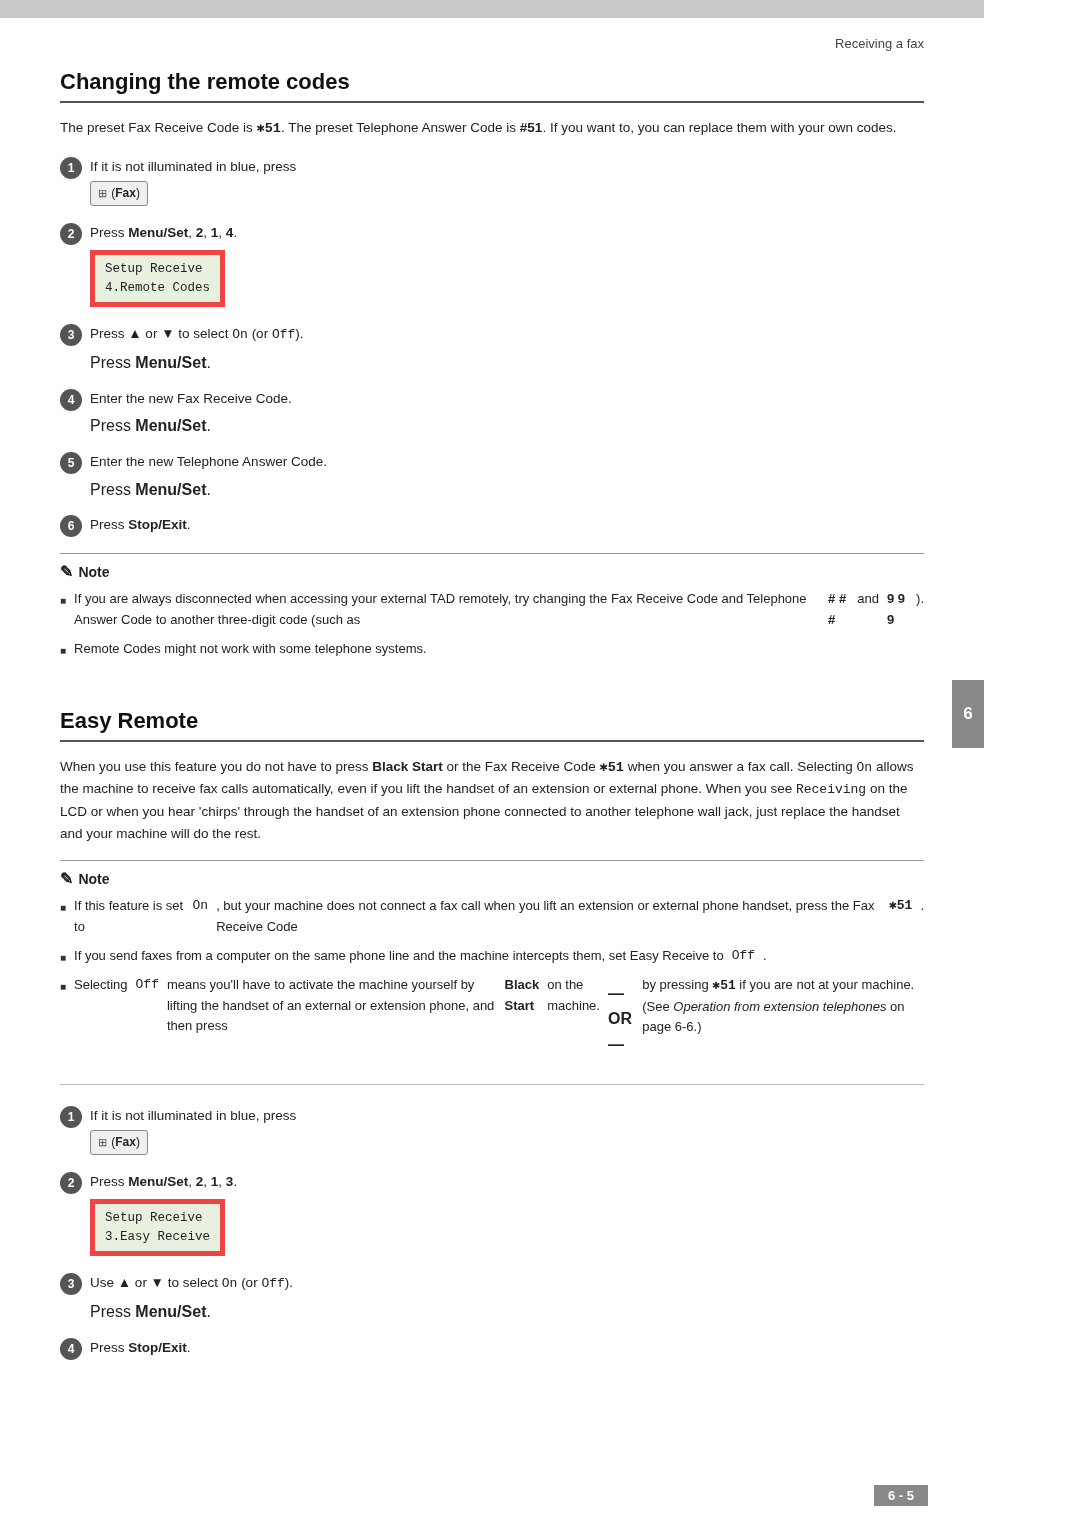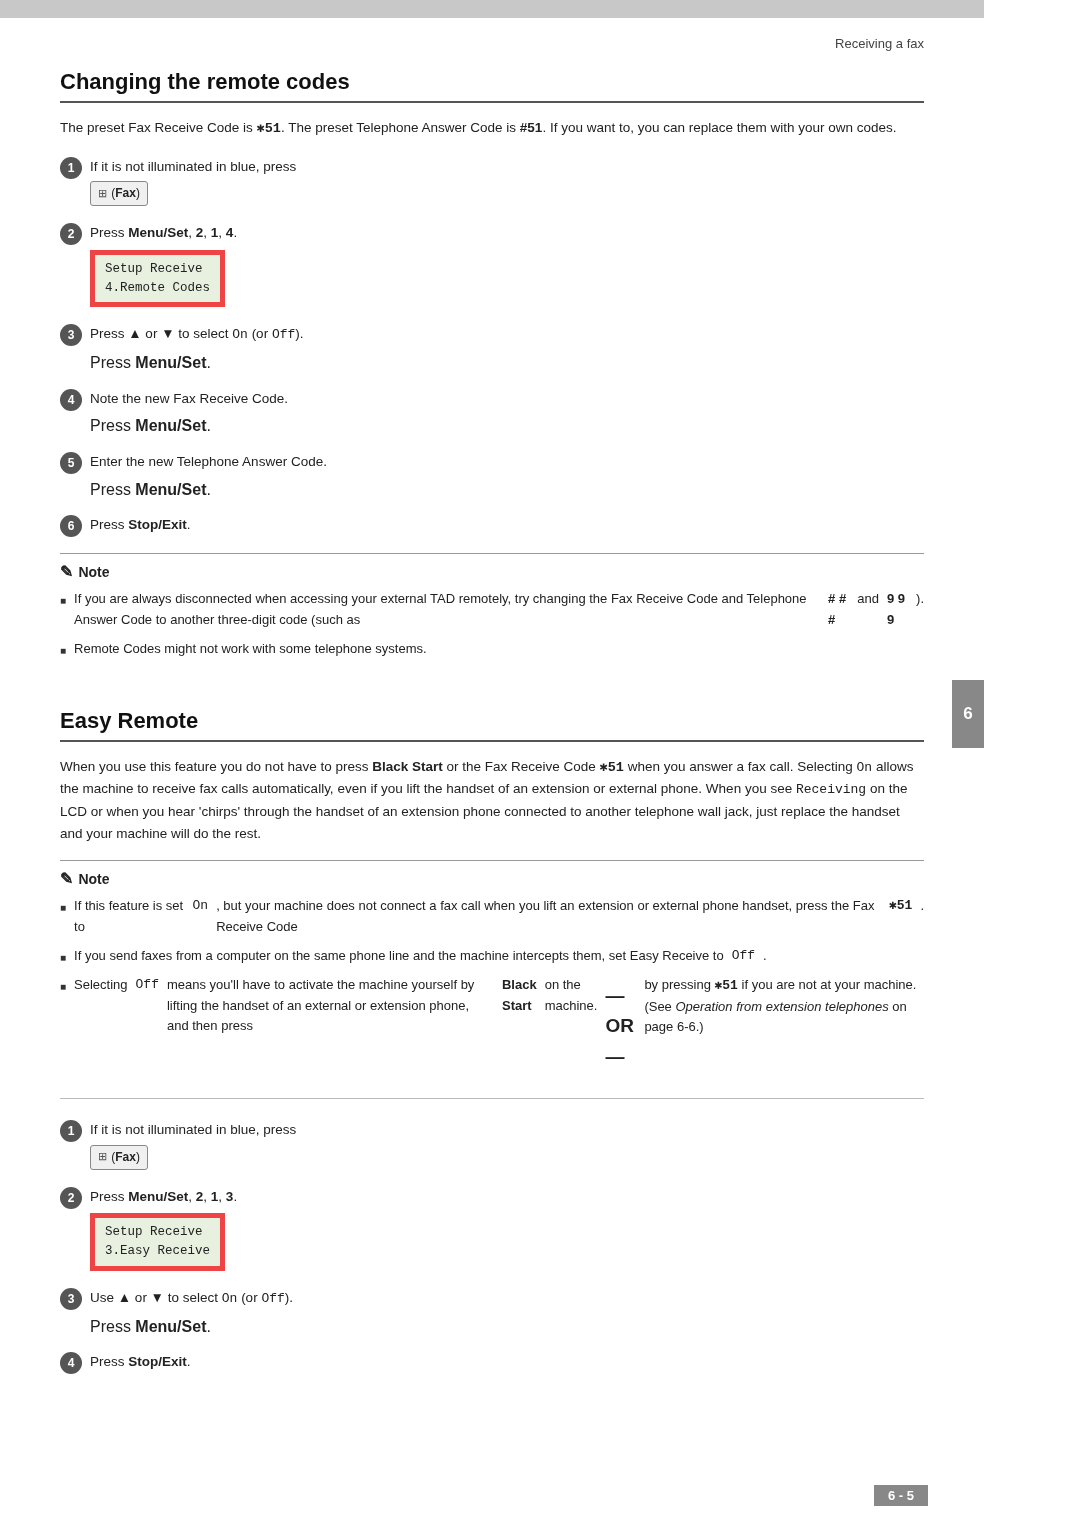--- a/index.html
+++ b/index.html
@@ -185,21 +185,21 @@
     .section-divider {
       border: none;
       border-top: 1px solid #bbb;
       margin: 20px 0;
     }
 
     
     .or-line {
       font-weight: bold;
       margin: 6px 0;
-      font-size: 19px;
+      font-size: 16px;
     }
 
     code {
       font-family: 'Courier New', Courier, monospace;
       font-size: 13px;
     }
 
     .monospace {
       font-family: 'Courier New', Courier, monospace;
     }
@@ -255,21 +255,21 @@
         <span class="step-number">3</span>
         <div class="step-content">
           <span>Press ▲ or ▼ to select <code>On</code> (or <code>Off</code>).</span>
           <div class="step-sub-line">Press <b>Menu/Set</b>.</div>
         </div>
       </div>
 
       <div class="step">
         <span class="step-number">4</span>
         <div class="step-content">
-          <span>Note the new Fax Receive Code.</span>
+          <span>Enter the new Fax Receive Code.</span>
           <div class="step-sub-line">Press <b>Menu/Set</b>.</div>
         </div>
       </div>
 
       <div class="step">
         <span class="step-number">5</span>
         <div class="step-content">
           <span>Enter the new Telephone Answer Code.</span>
           <div class="step-sub-line">Press <b>Menu/Set</b>.</div>
         </div>

